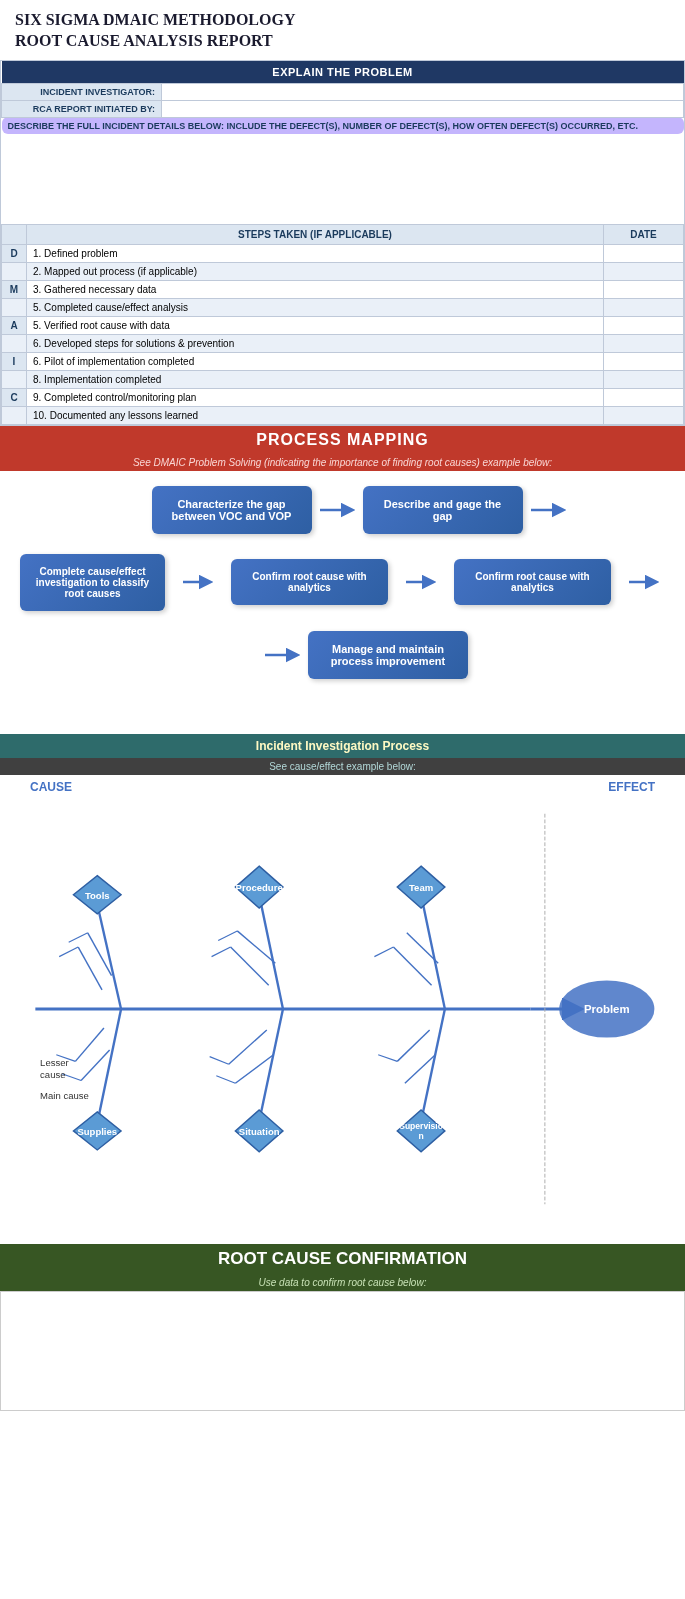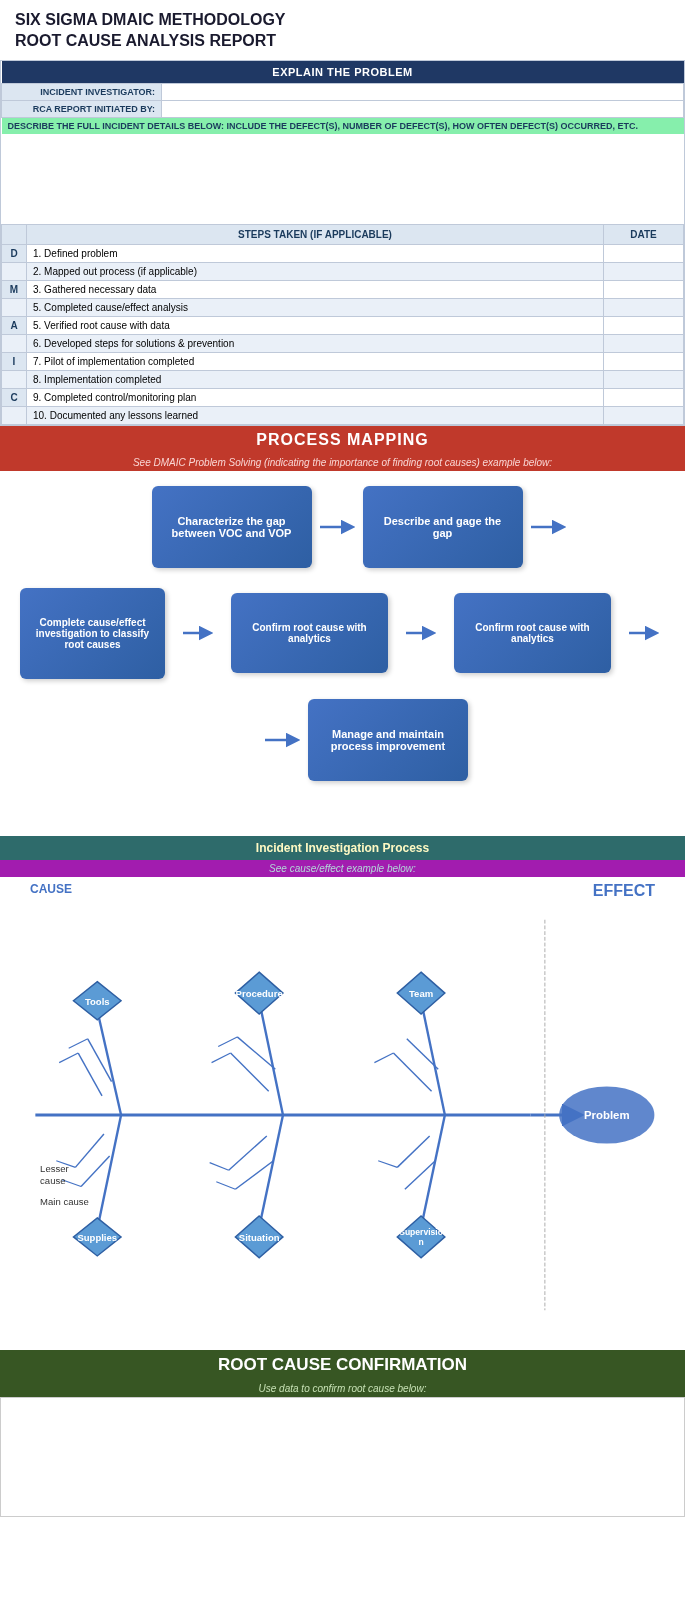--- a/index.html
+++ b/index.html
@@ -13,20 +13,21 @@
     .main-title {
       padding: 10px 15px 8px 15px;
       background: #fff;
     }
     .main-title h1 {
       font-size: 16px;
       font-weight: bold;
       color: #1a1a2e;
       text-transform: uppercase;
       line-height: 1.3;
+      font-family: Liberation Serif, serif;
     }
 
     
     .section-table {
       width: 100%;
       border-collapse: collapse;
       margin: 0;
     }
     .section-header {
       background: #1f3864;
@@ -50,26 +51,27 @@
       font-size: 9px;
       text-transform: uppercase;
       white-space: nowrap;
       width: 160px;
     }
     .value-cell {
       background: #fff;
       min-width: 200px;
     }
     .desc-label {
-      background: #86efac;
+      background: #c4b5fd;
       font-size: 9px;
       font-weight: bold;
       text-transform: uppercase;
       color: #1a3a5c;
       padding: 3px 6px;
+      border-radius: 6px;
     }
     .desc-value {
       background: #fff;
       height: 90px;
       vertical-align: top;
     }
 
     
     .steps-table {
       width: 100%;
@@ -146,21 +148,21 @@
     .flow-row {
       display: flex;
       align-items: center;
       margin-bottom: 20px;
       justify-content: center;
     }
     .flow-box {
       background: linear-gradient(135deg, #4472c4, #2e5fa3);
       color: #fff;
       border-radius: 6px;
-      padding: 29px 15px;
+      padding: 12px 15px;
       text-align: center;
       font-size: 11px;
       font-weight: bold;
       min-width: 130px;
       max-width: 160px;
       box-shadow: 2px 2px 5px rgba(0,0,0,0.2);
     }
 
     
     .incident-section {
@@ -168,44 +170,43 @@
     }
     .incident-header {
       background: #2e6b6b;
       color: #fef9c3;
       text-align: center;
       font-weight: bold;
       padding: 5px;
       font-size: 12px;
     }
     .incident-subheader {
-      background: #a21caf;
+      background: #404040;
       color: #b2d8d8;
       text-align: center;
-      font-style: italic;
       font-size: 10px;
       padding: 3px;
     }
     .cause-effect-header {
       display: flex;
       padding: 5px 10px;
       background: #fff;
     }
     .cause-label {
       flex: 1;
       color: #4472c4;
       font-weight: bold;
       font-size: 12px;
       text-align: left;
       padding-left: 20px;
     }
     .effect-label {
       color: #4472c4;
       font-weight: bold;
-      font-size: 16px;
+      font-size: 12px;
       text-align: right;
       padding-right: 20px;
     }
 
     
     .fishbone-area {
       background: #fff;
       padding: 10px;
       position: relative;
       height: 420px;
@@ -313,21 +314,21 @@
       <td class="step-text">5. Verified root cause with data</td>
       <td class="step-date"></td>
     </tr>
     <tr class="step-row">
       <td class="step-letter step-alt"></td>
       <td class="step-text step-alt">6. Developed steps for solutions &amp; prevention</td>
       <td class="step-date-alt"></td>
     </tr>
     <tr class="step-row">
       <td class="step-letter">I</td>
-      <td class="step-text">7. Pilot of implementation completed</td>
+      <td class="step-text">6. Pilot of implementation completed</td>
       <td class="step-date"></td>
     </tr>
     <tr class="step-row">
       <td class="step-letter step-alt"></td>
       <td class="step-text step-alt">8. Implementation completed</td>
       <td class="step-date-alt"></td>
     </tr>
     <tr class="step-row">
       <td class="step-letter">C</td>
       <td class="step-text">9. Completed control/monitoring plan</td>

